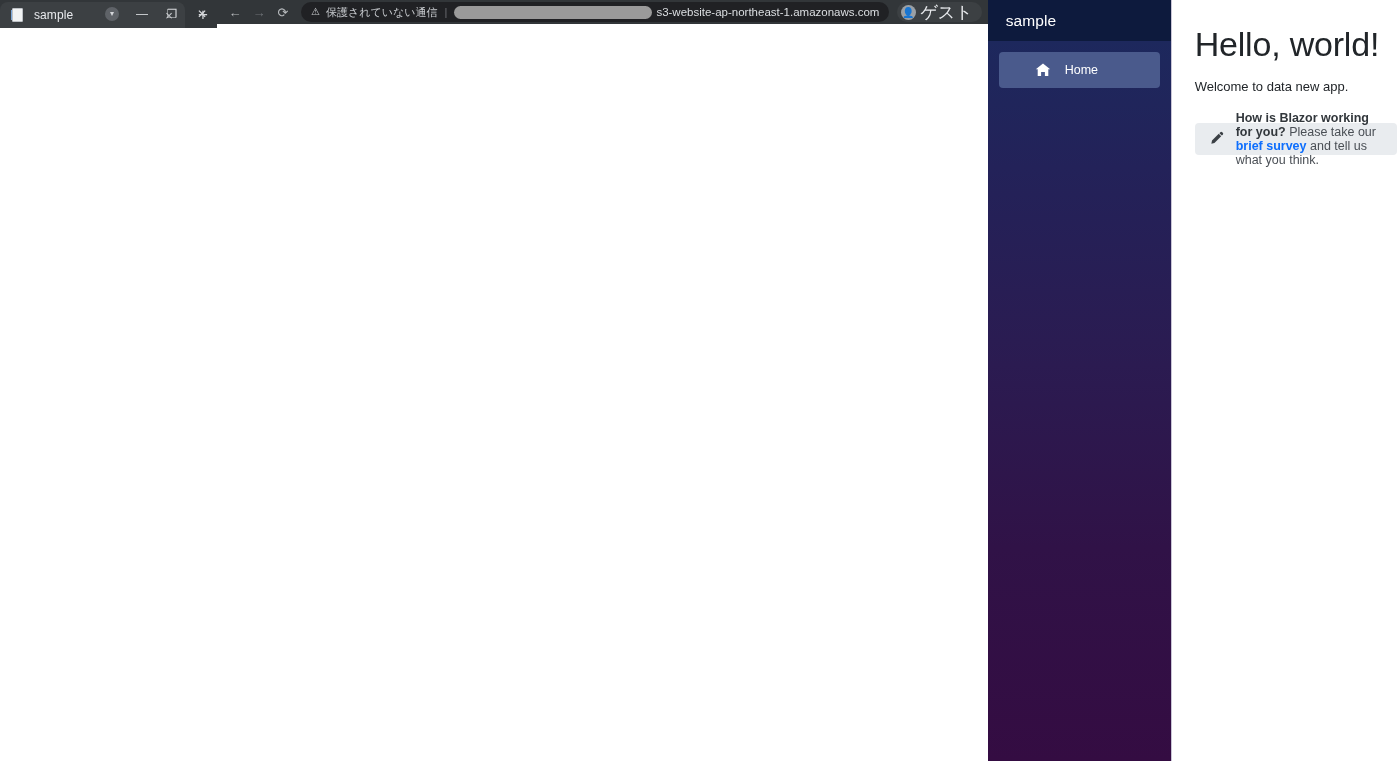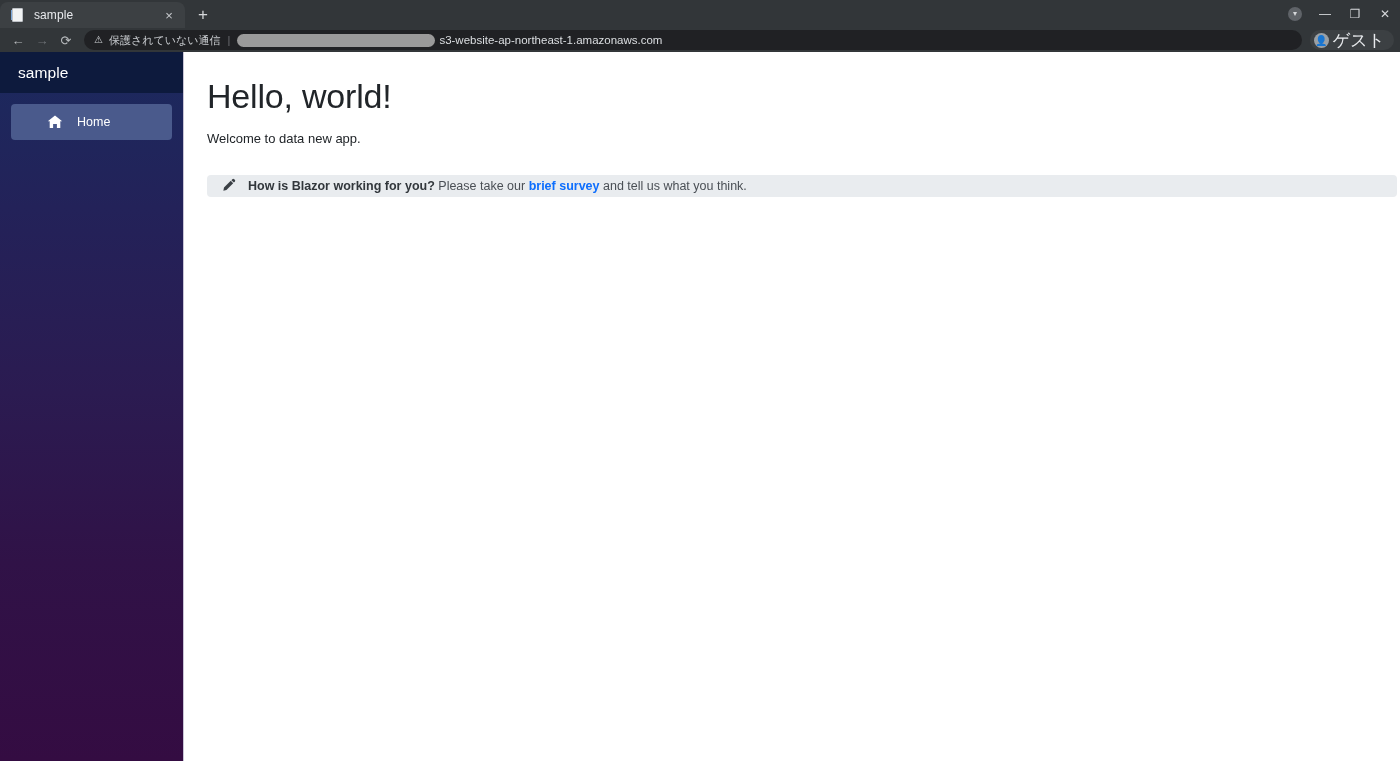--- a/index.html
+++ b/index.html
@@ -3,21 +3,21 @@
 <meta charset="utf-8">
 <style>
   * { box-sizing: border-box; margin: 0; padding: 0; }
   html, body {
     width: 1400px; height: 761px;
     font-family: "Liberation Sans", sans-serif;
     overflow: hidden; background: #ffffff;
   }
 
   
-  .browser { width: 1400px; height: 761px; display: flex; flex-direction: column; }
+  .browser { width: 1400px; height: 761px; display: flex; flex-direction: row; }
 
   .tabstrip {
     height: 28px; background: #323639; display: flex; align-items: flex-end;
     position: relative; flex: 0 0 28px;
   }
   .tab {
     width: 185px; height: 26px; background: #3c4043; border-radius: 8px 8px 0 0;
     display: flex; align-items: center; padding: 0 8px 0 10px; gap: 8px;
     position: relative; color: #e8eaed;
   }
@@ -127,21 +127,21 @@
 
   .article { padding: 24px 0 12px 23px; }
   .page-title {
     font-size: 34px; font-weight: normal; color: #212529; letter-spacing: -.2px;
     line-height: 1.2; margin-bottom: 14px;
   }
   .lede { font-size: 13px; color: #212529; margin-bottom: 29px; }
 
   .alert {
     margin-right: 3px; background: #e9ecef; border-radius: 4px;
-    height: 22px; display: flex; align-items: center; gap: 12px;
+    height: 32px; display: flex; align-items: center; gap: 12px;
     padding: 0 14px; font-size: 12.5px; color: #4a4f55;
   }
   .alert-icon { width: 15px; height: 15px; flex: 0 0 15px; color: #3b4045; }
   .alert-strong { font-weight: bold; color: #32373c; }
   .alert-link { color: #0d6efd; font-weight: bold; text-decoration: none; }
 </style>
 </head>
 <body>
 
 <div class="browser">

